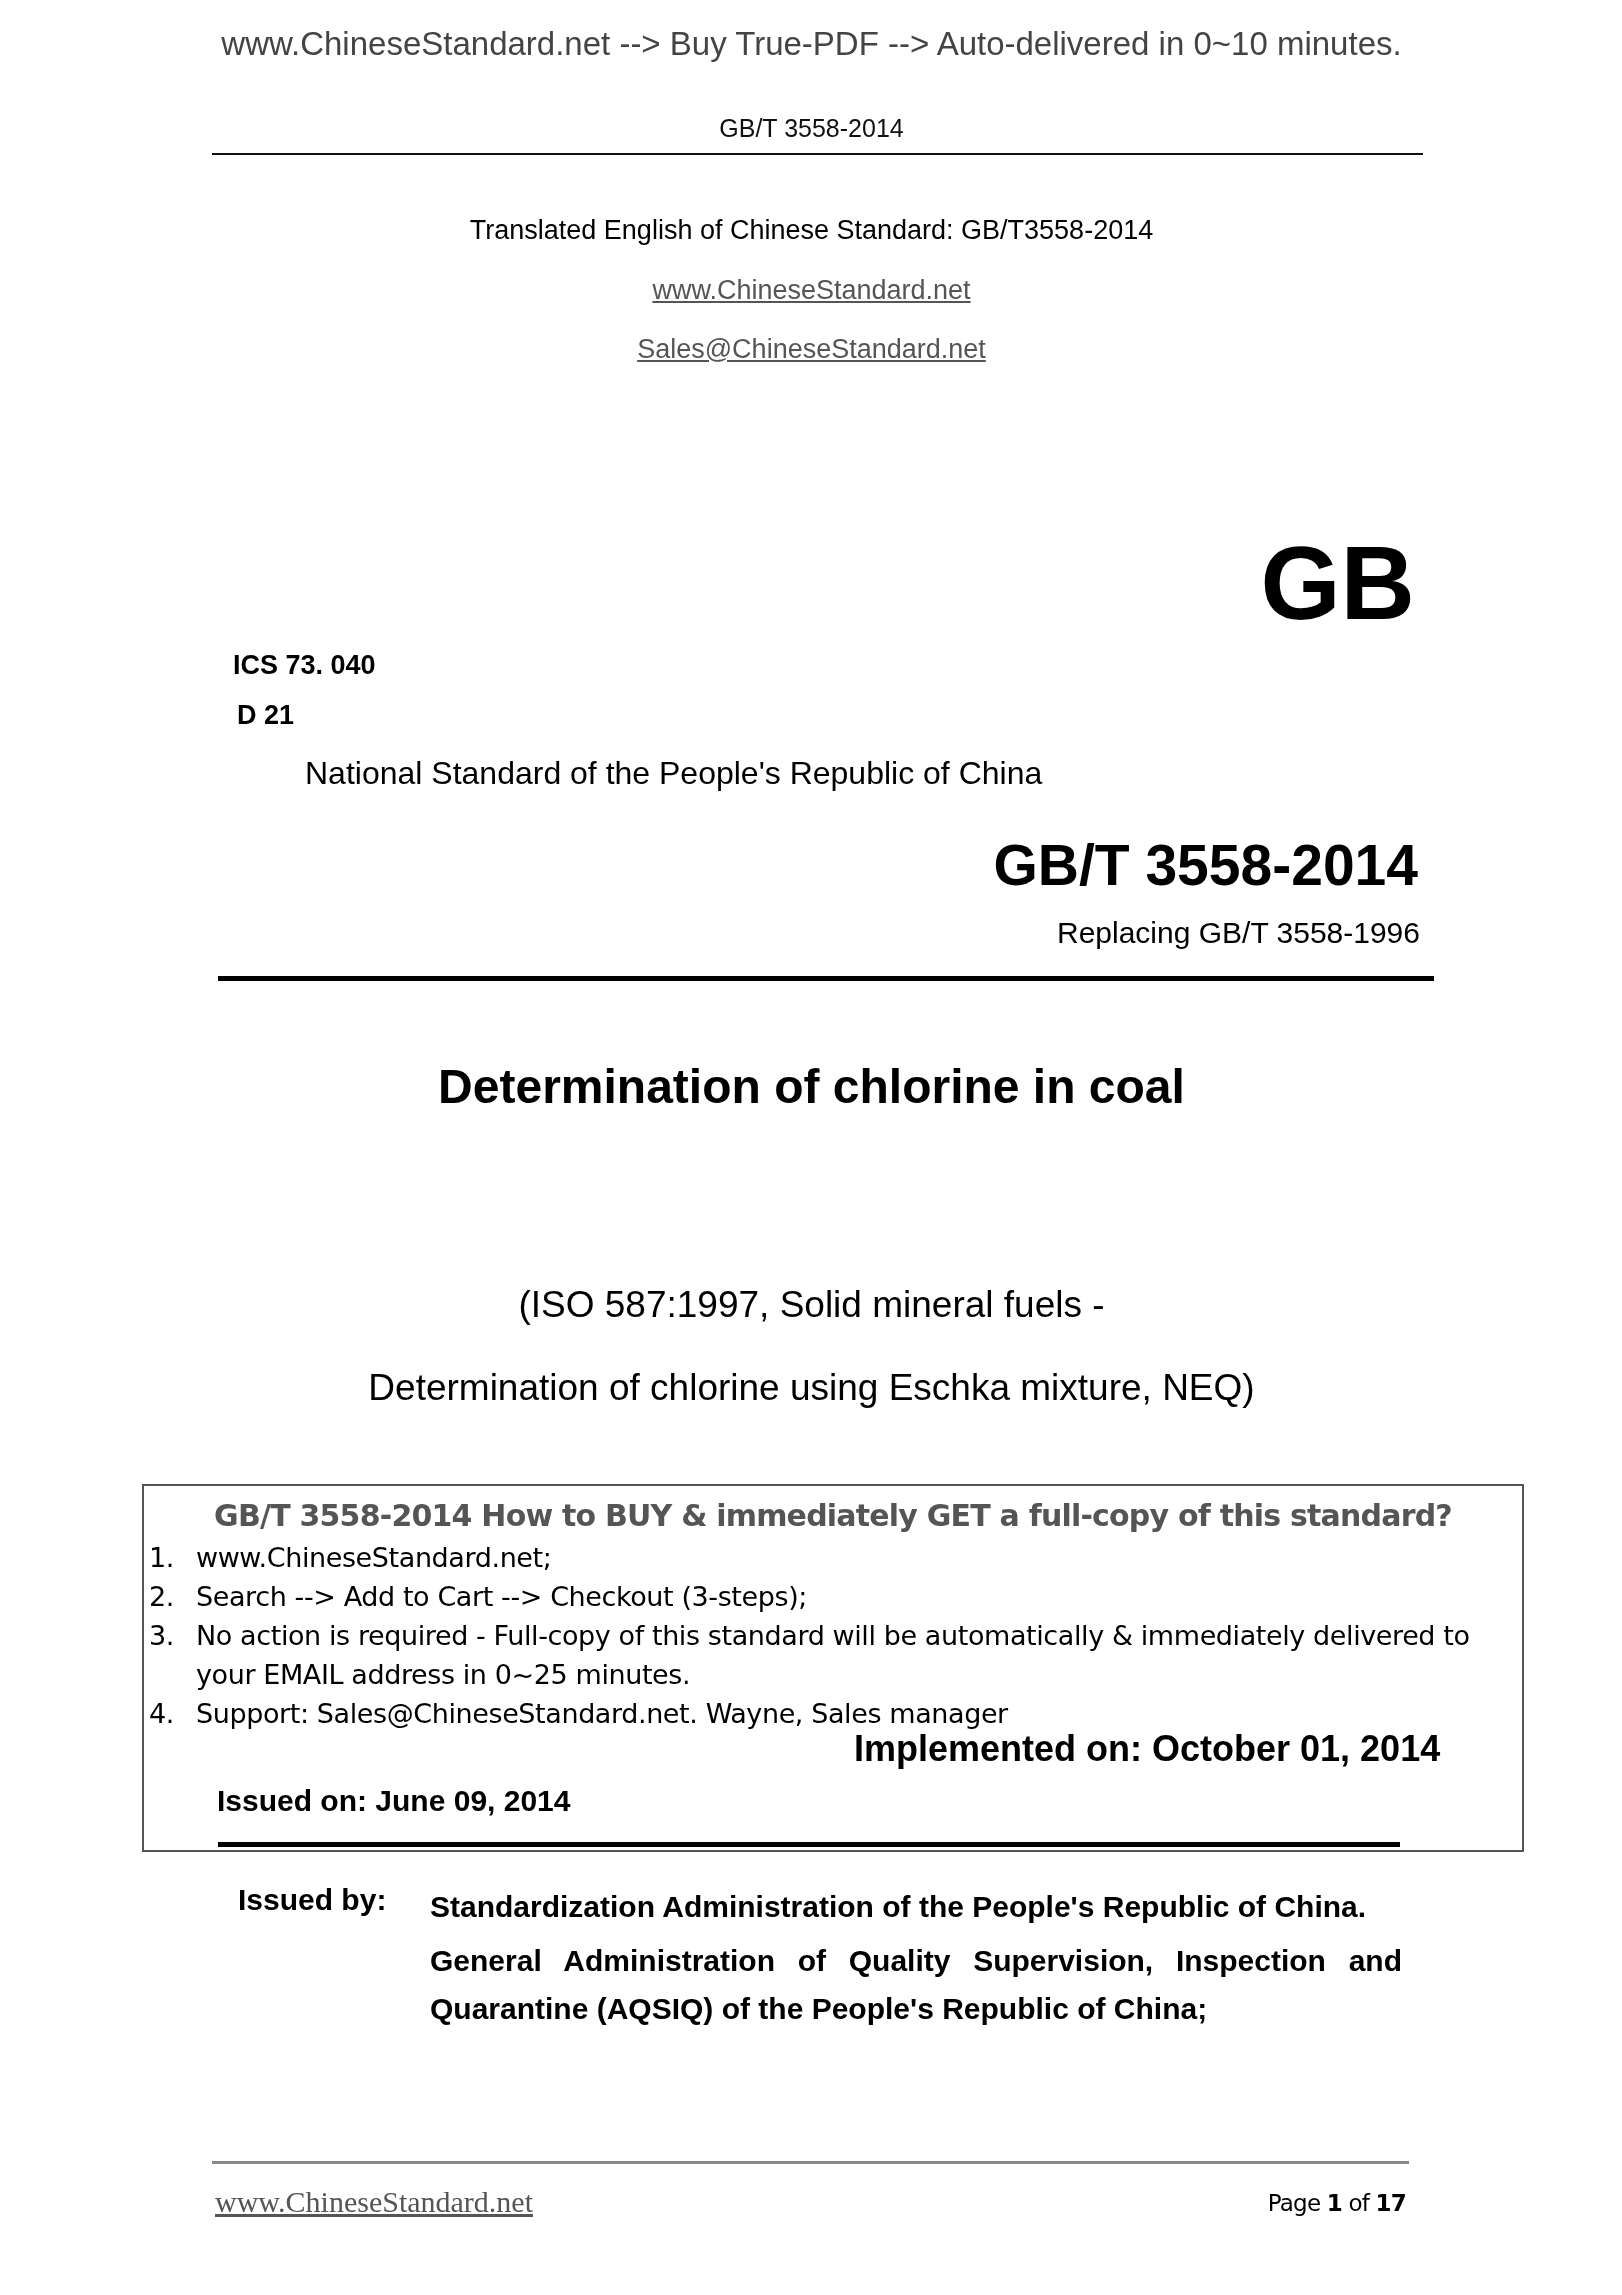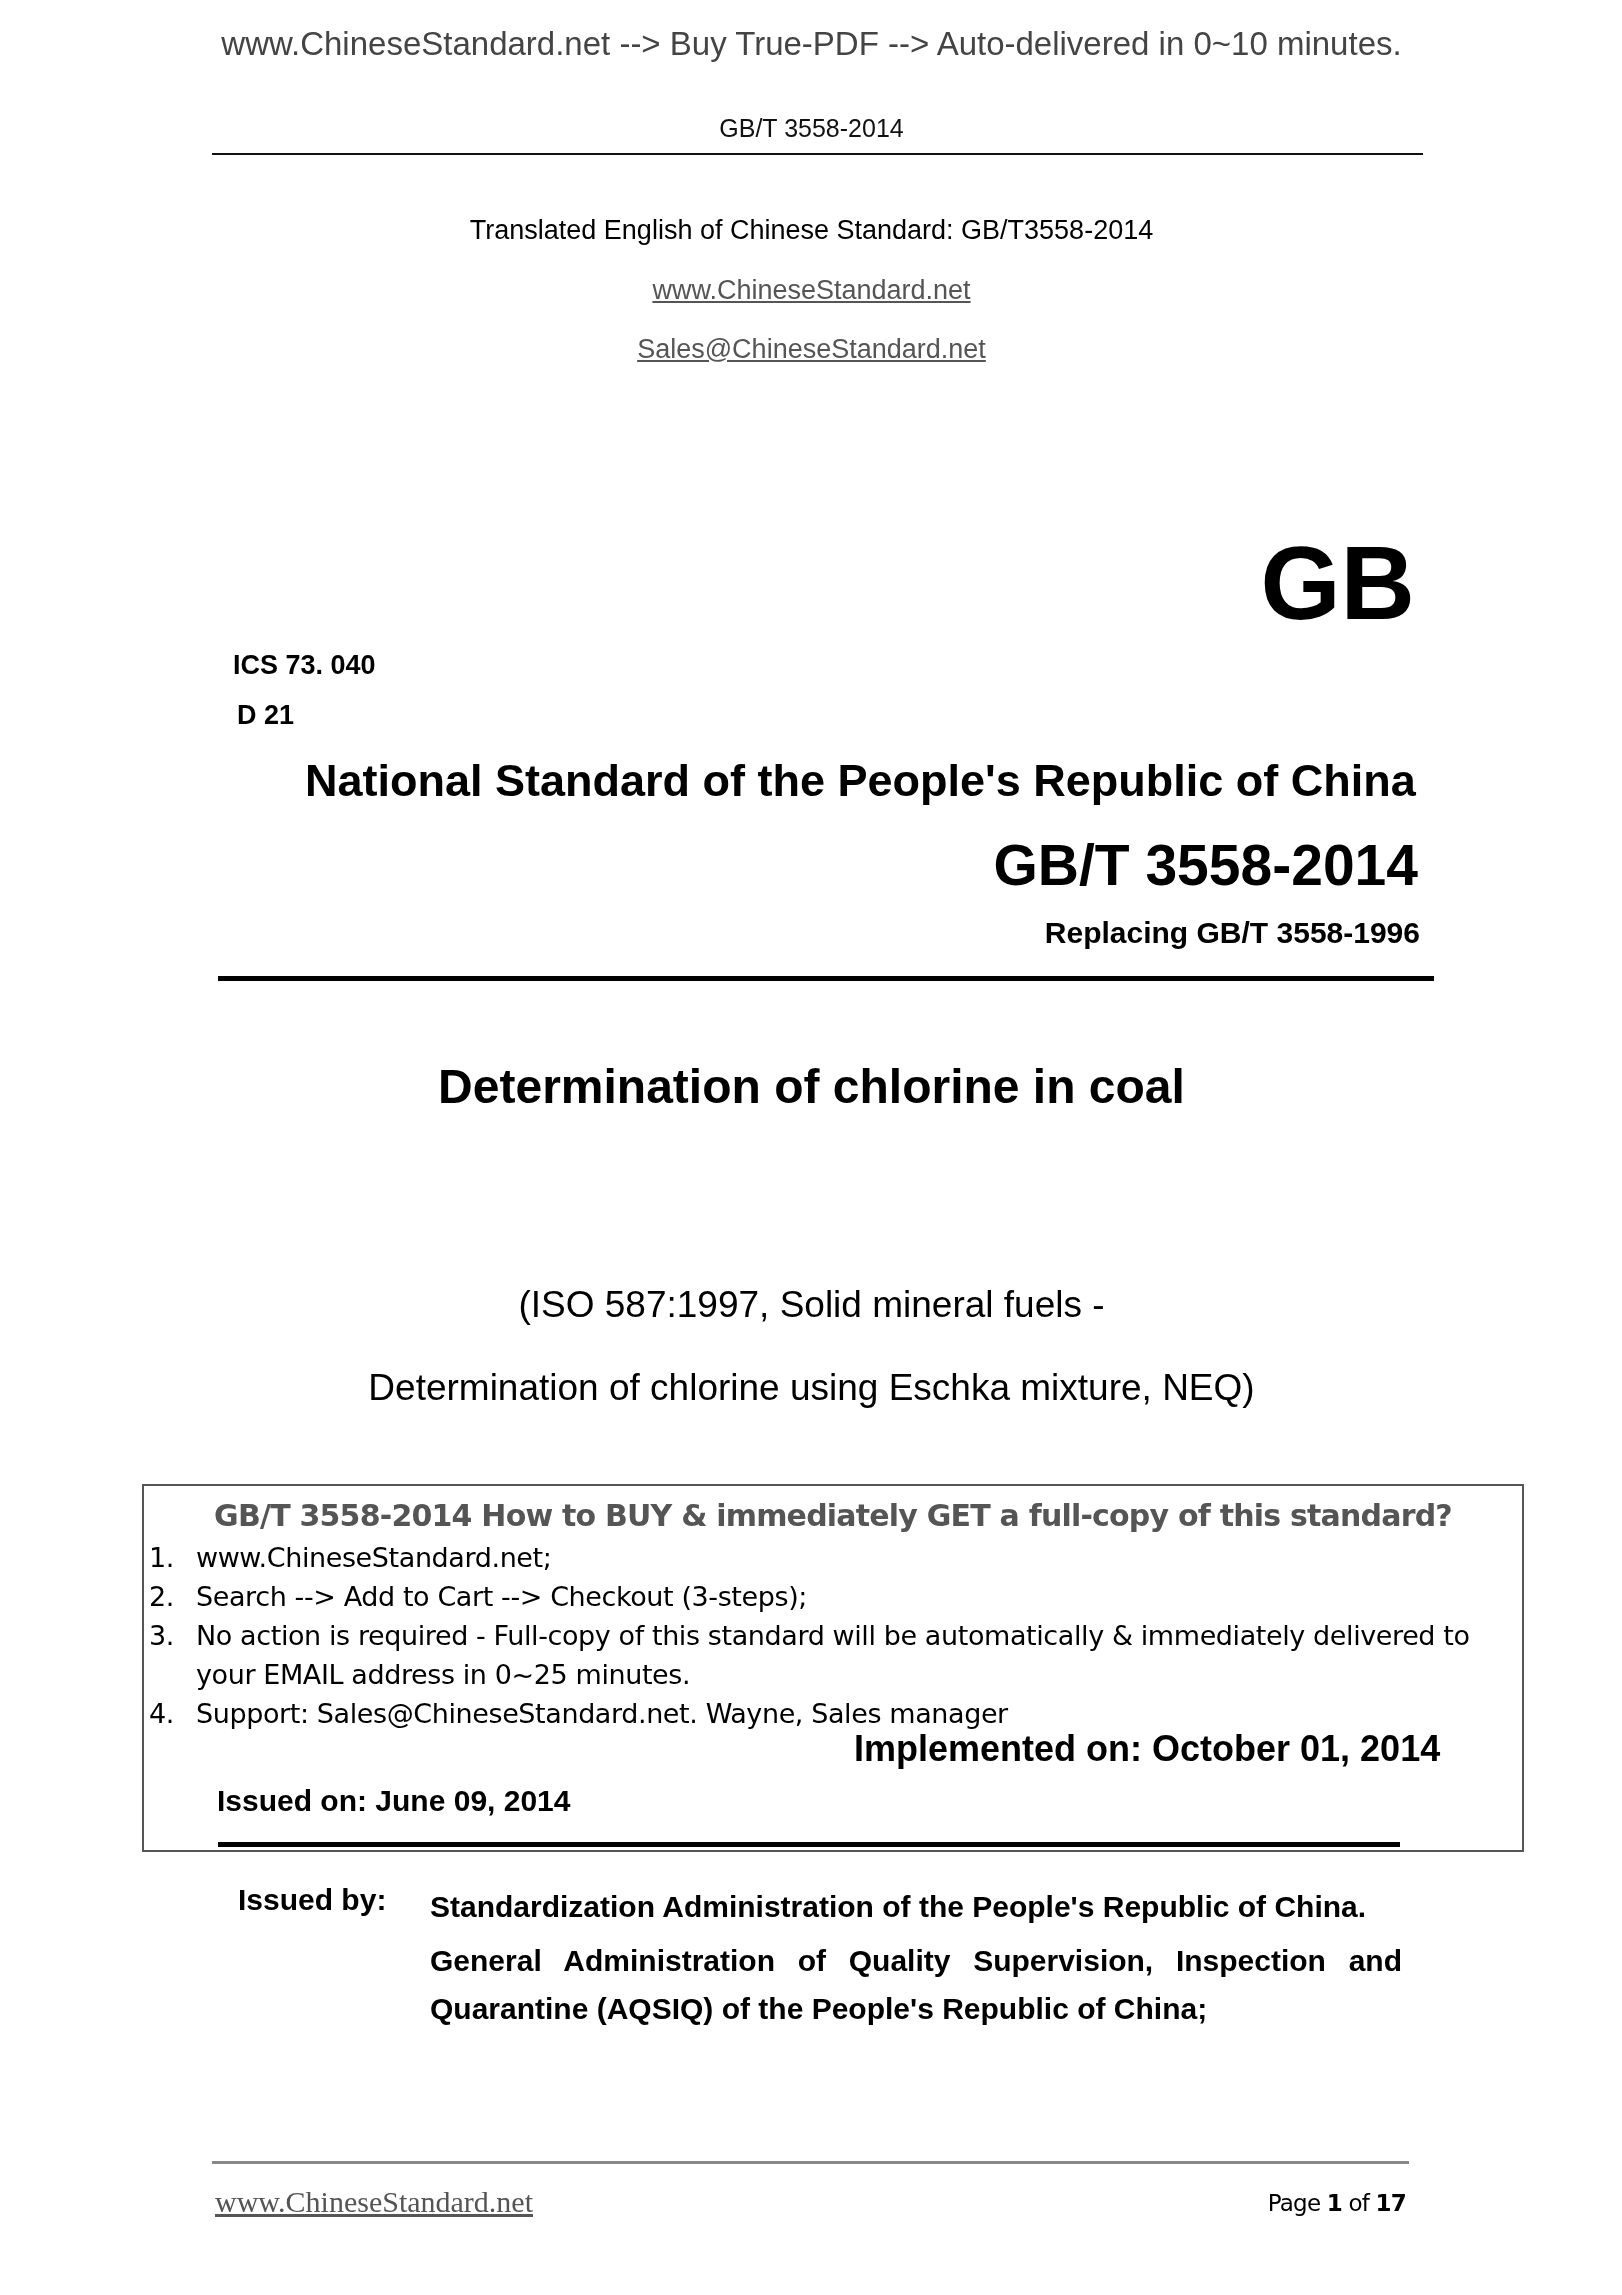--- a/index.html
+++ b/index.html
@@ -7,23 +7,23 @@
   .abs{position:absolute;white-space:nowrap;}
   .center{left:0;width:1623px;text-align:center;}
   .hdr1{top:25px;font-size:33px;color:#444;}
   .hdr2{top:114px;font-size:25px;color:#111;}
   .rule1{position:absolute;left:212px;width:1211px;top:153px;height:1.7px;background:#111;}
   .trans{top:215px;font-size:27px;}
   .link{font-size:27px;color:#555;text-decoration:underline;}
   .gb{right:208px;top:525px;font-size:103px;font-weight:bold;}
   .ics{left:233px;top:650px;font-size:27px;font-weight:bold;}
   .d21{left:237px;top:700px;font-size:27px;font-weight:bold;}
-  .national{left:305px;top:755px;font-size:45px;font-weight:bold;}
+  .national{left:305px;top:755px;font-size:32px;font-weight:normal;}
   .stdno{right:205px;top:832px;font-size:57px;font-weight:bold;}
-  .replacing{right:203px;top:916px;font-size:30px;font-weight:bold;margin-left:8px;}
+  .replacing{right:203px;top:916px;font-size:30px;font-weight:normal;margin-left:8px;}
   .rule2{position:absolute;left:218px;width:1216px;top:976px;height:5px;background:#000;}
   .title{top:1059px;font-size:48px;font-weight:bold;}
   .iso1{top:1284px;font-size:37px;}
   .iso2{top:1367px;font-size:37px;}
   .buybox{position:absolute;left:142px;top:1484px;width:1382px;height:368px;border:2.5px solid #555;box-sizing:border-box;font-family:"DejaVu Sans",sans-serif;}
   .buy-title{text-align:center;font-size:30px;font-weight:bold;color:#555;margin-top:11.7px;letter-spacing:-0.8px;}
   .buy-list{margin:5px 0 0 5px;padding:0;list-style:none;font-size:27px;line-height:39px;letter-spacing:-0.4px;}
   .buy-list li{display:flex;}
   .buy-list .num{width:47px;flex:none;}
   .issued{left:217px;top:1784px;font-size:30px;font-weight:bold;}

